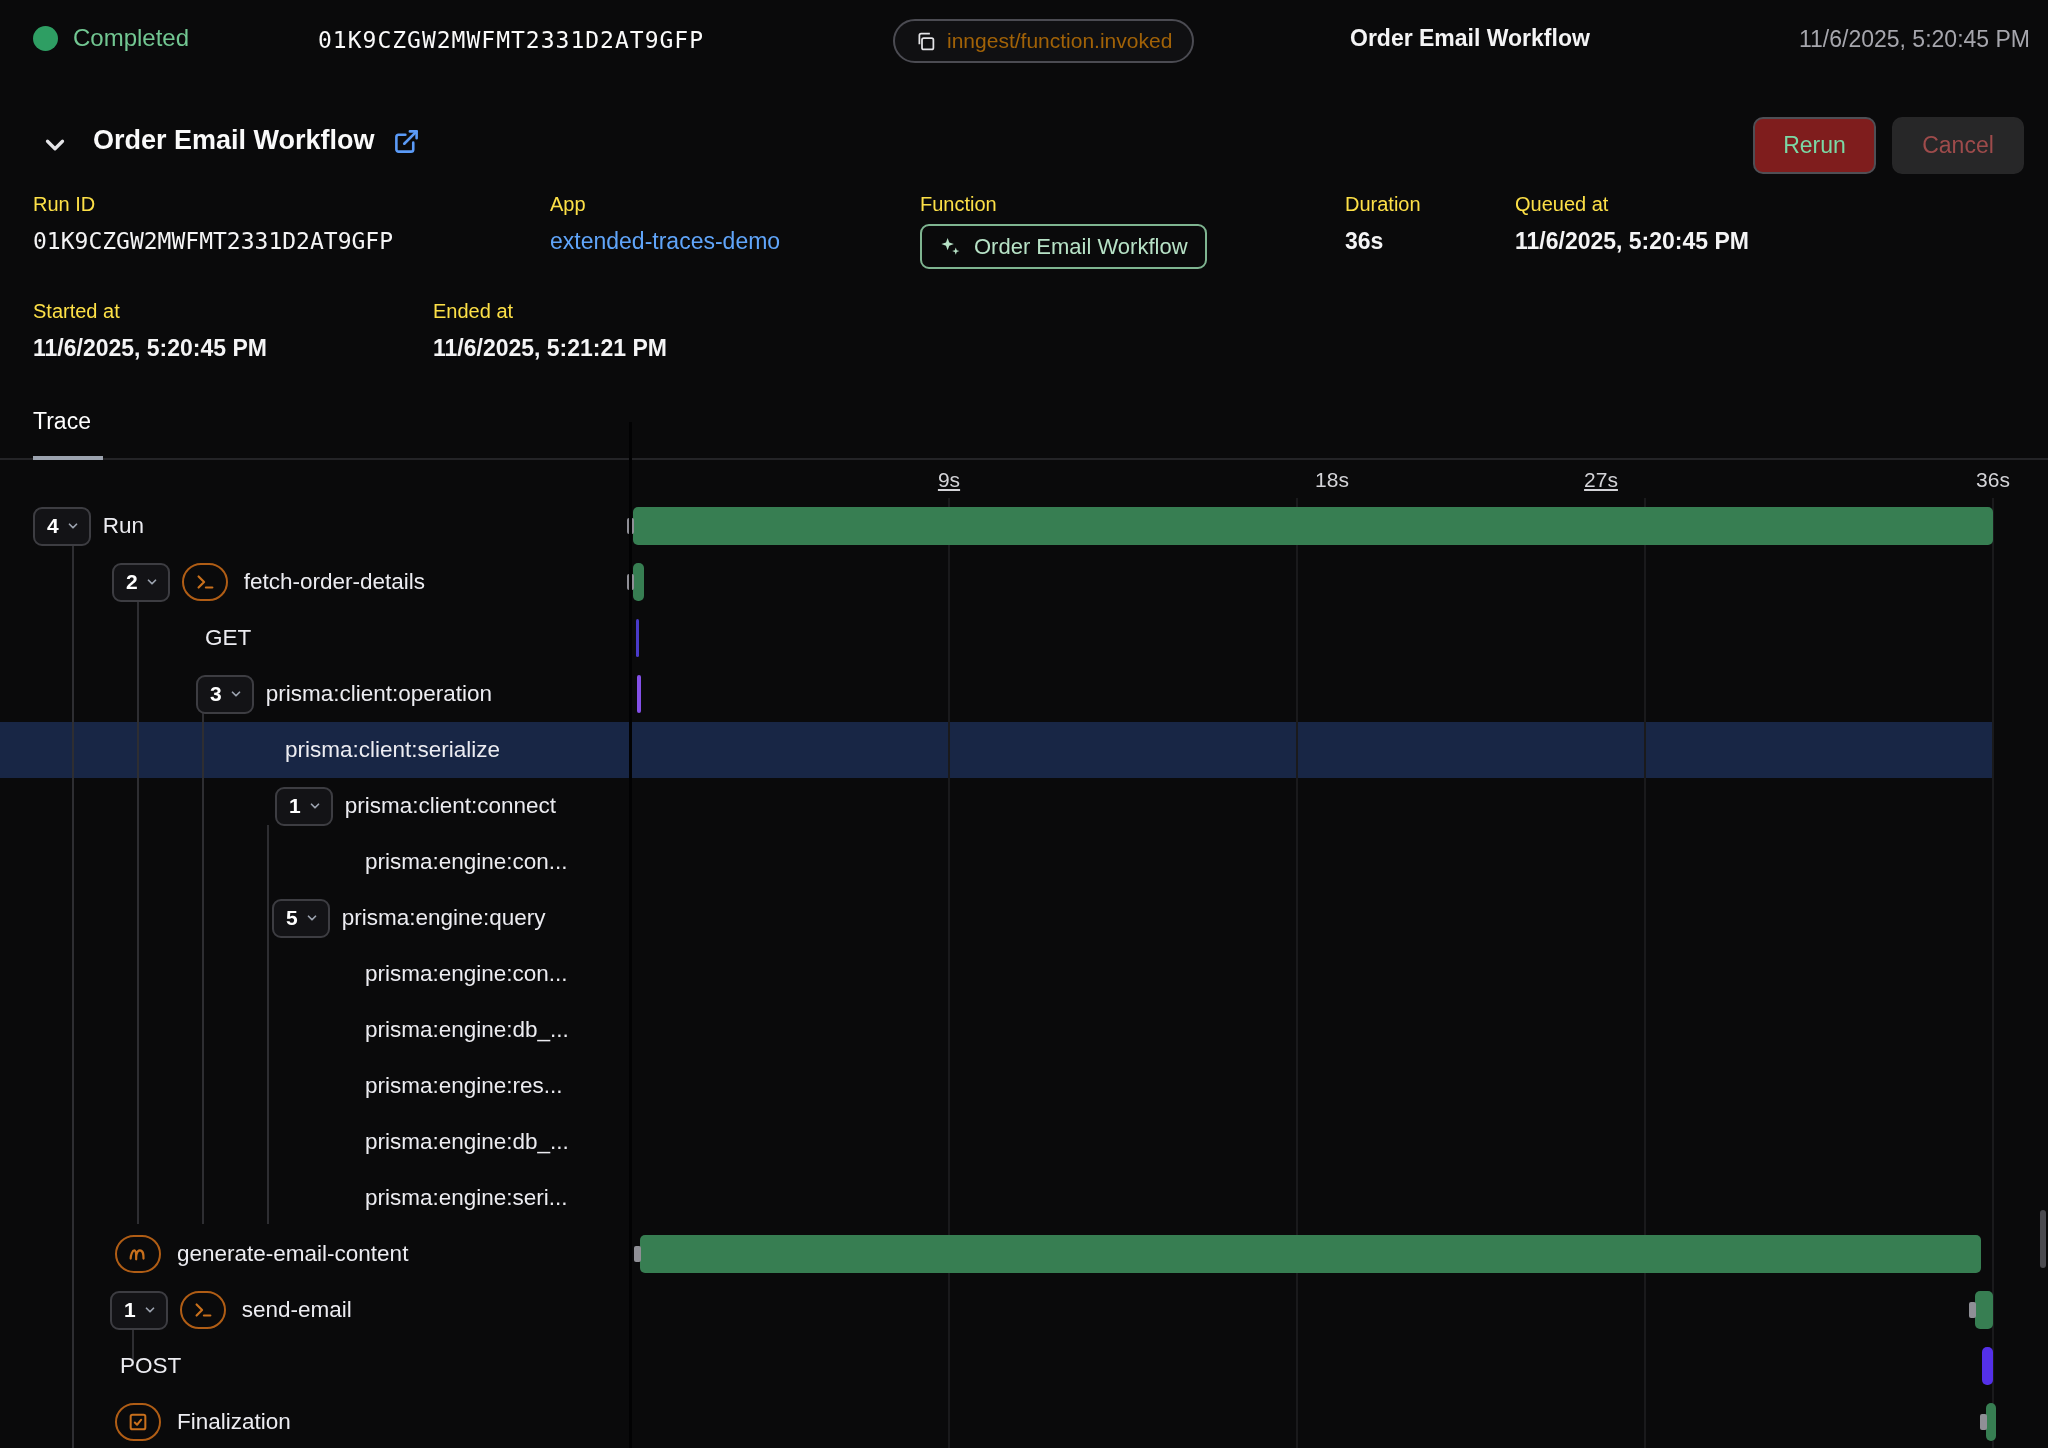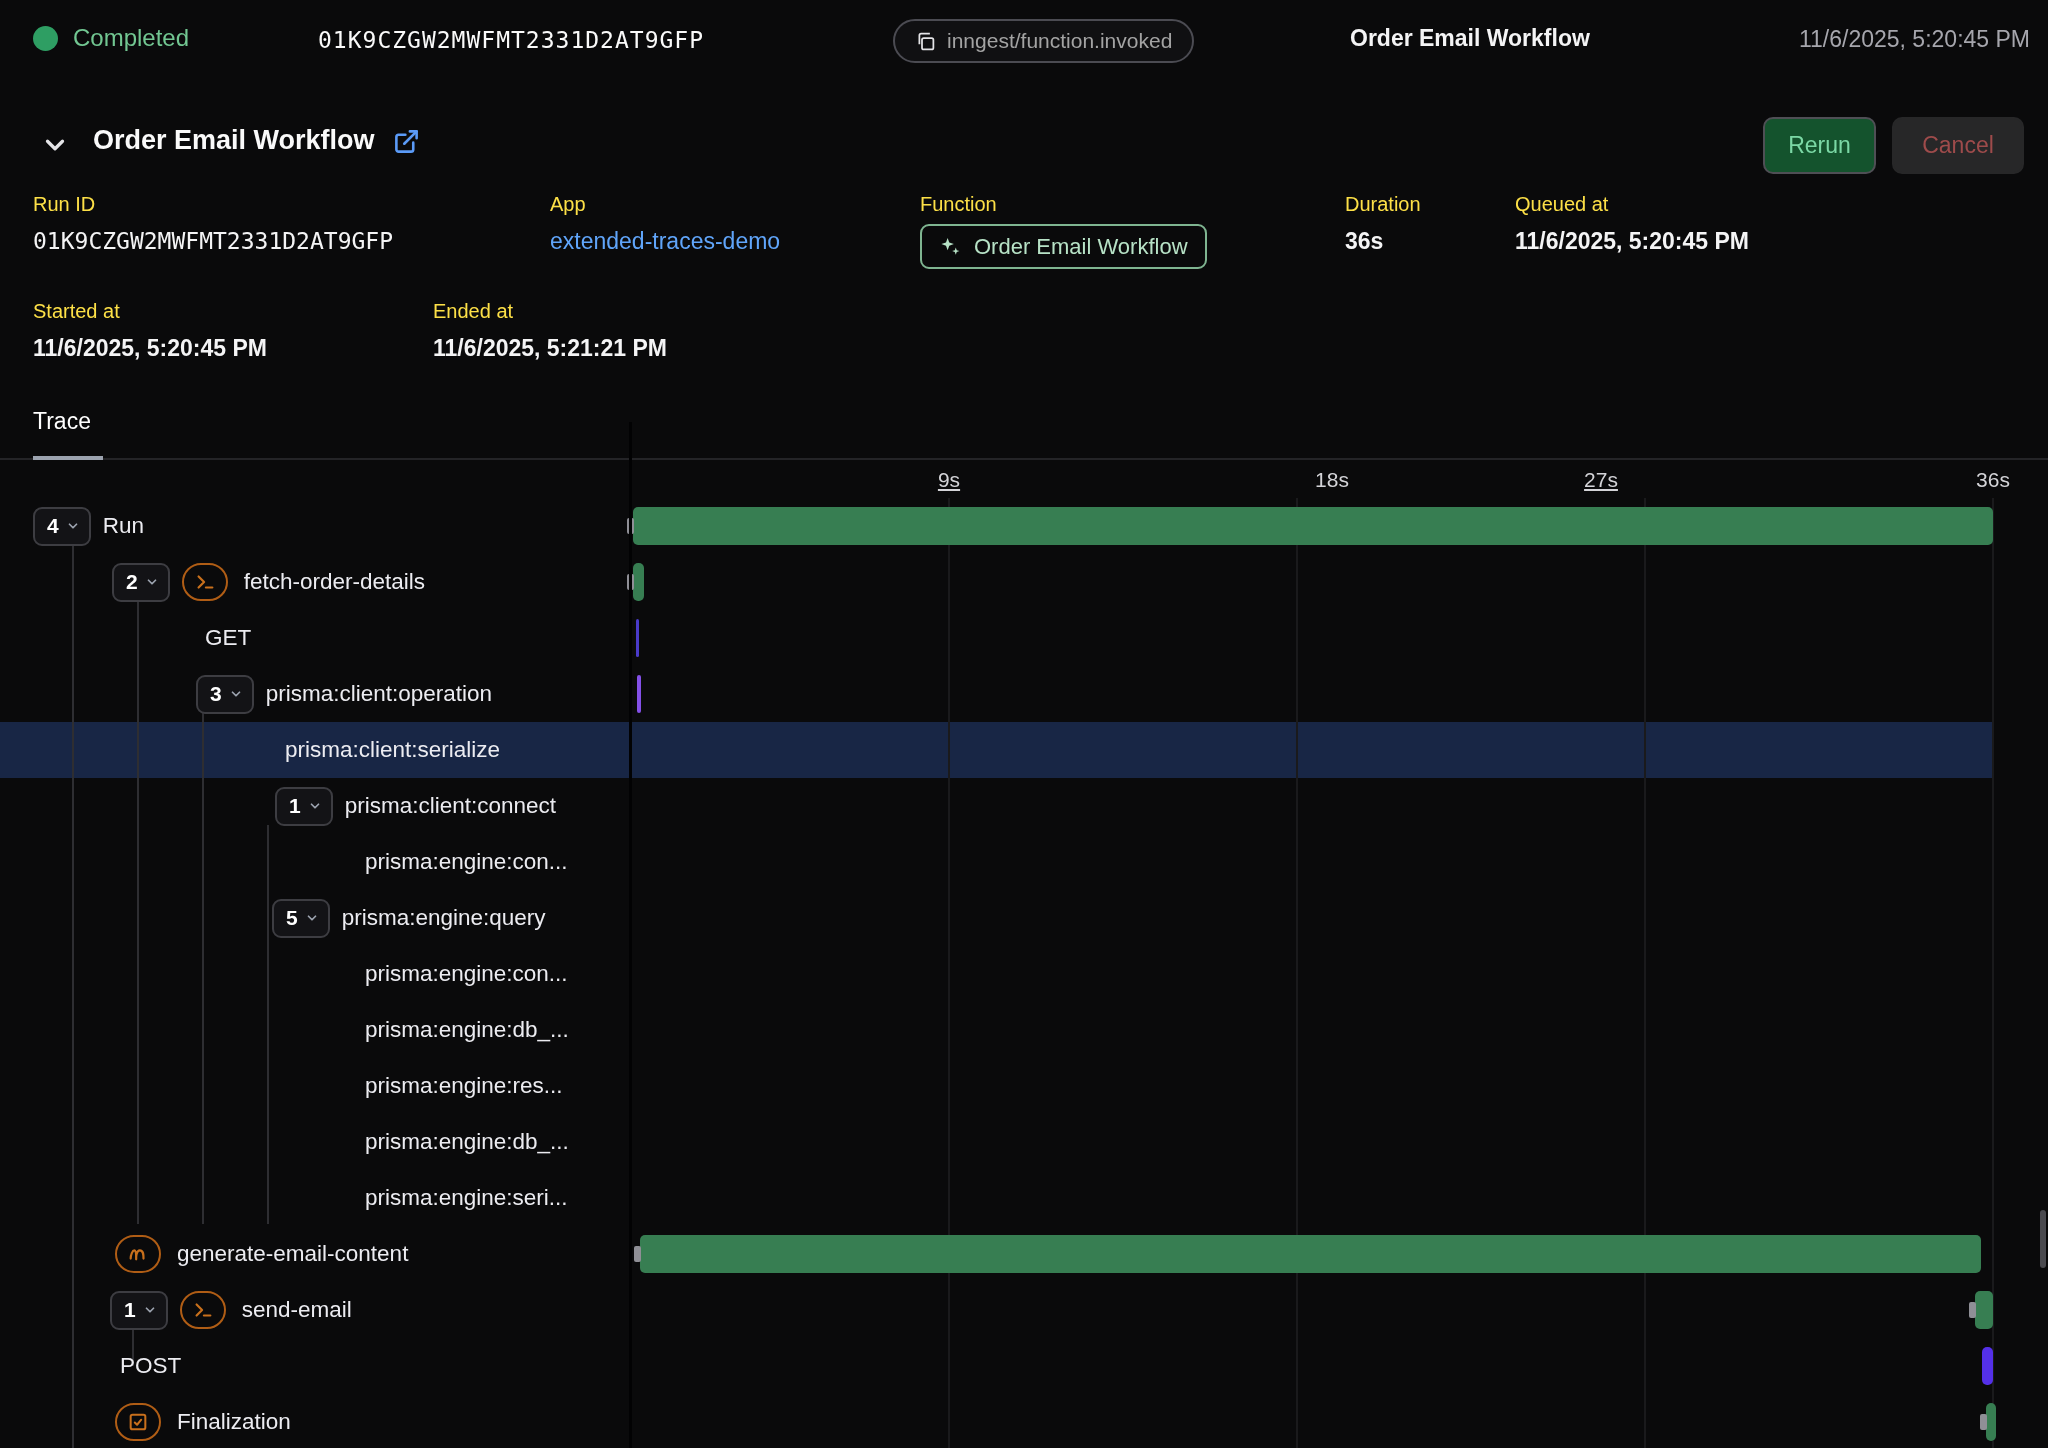--- a/index.html
+++ b/index.html
@@ -8,32 +8,32 @@
   .mono { font-family:"DejaVu Sans Mono", monospace; }
 
   
   .statusbar { position:relative; height:85px; }
   .status-group { position:absolute; left:33px; top:24px; display:flex; align-items:center; gap:15px; }
   .status-dot { width:25px; height:25px; border-radius:50%; background:#2e9e63; }
   .status-text { font-size:24px; color:#72c792; }
   .runid-top { position:absolute; left:318px; top:27px; font-size:23px; letter-spacing:1px; color:#fafafa; }
   .event-badge { position:absolute; left:893px; top:19px; height:44px; border:2px solid #4b4b52;
                  border-radius:22px; display:flex; align-items:center; gap:11px; padding:0 20px;
-                 font-size:21px; color:#a3a3a3; background:#101012; }
+                 font-size:21px; color:#a16207; background:#101012; }
   .fn-name-top { position:absolute; left:1350px; top:25px; font-size:23px; font-weight:700; }
   .timestamp-top { position:absolute; right:18px; top:26px; font-size:23px; color:#a6a6ad; }
 
   
   .titlebar { position:relative; height:105px; }
   .title-chevron { position:absolute; left:40px; top:45px; color:#e4e4e7; }
   .page-title { position:absolute; left:93px; top:40px; font-size:27px; font-weight:600; color:#fafafa; }
   .extlink { position:absolute; left:393px; top:43px; color:#5b9bf8; }
   .title-btns { position:absolute; right:24px; top:32px; display:flex; gap:16px; }
   .btn { height:57px; border-radius:10px; font-size:23px; display:flex; align-items:center; justify-content:center; cursor:pointer; }
-  .btn-rerun { width:113px; background:#14532d; border:2px solid #4f4f55; color:#7bd8a5; }
+  .btn-rerun { width:123px; background:#7f1d1d; border:2px solid #4f4f55; color:#7bd8a5; }
   .btn-cancel { width:132px; background:#272728; border:2px solid #272728; color:#9e4b4b; }
 
   
   .meta { position:relative; height:210px; }
   .field { position:absolute; }
   .field .flabel { font-size:20px; color:#fde047; }
   .field .fvalue { margin-top:12px; font-size:23px; color:#f4f4f5; }
   .fvalue.bold { font-weight:700; }
   .fvalue.link { color:#60a5fa; font-weight:400; }
   .f-runid   { left:33px;  top:3px; }

